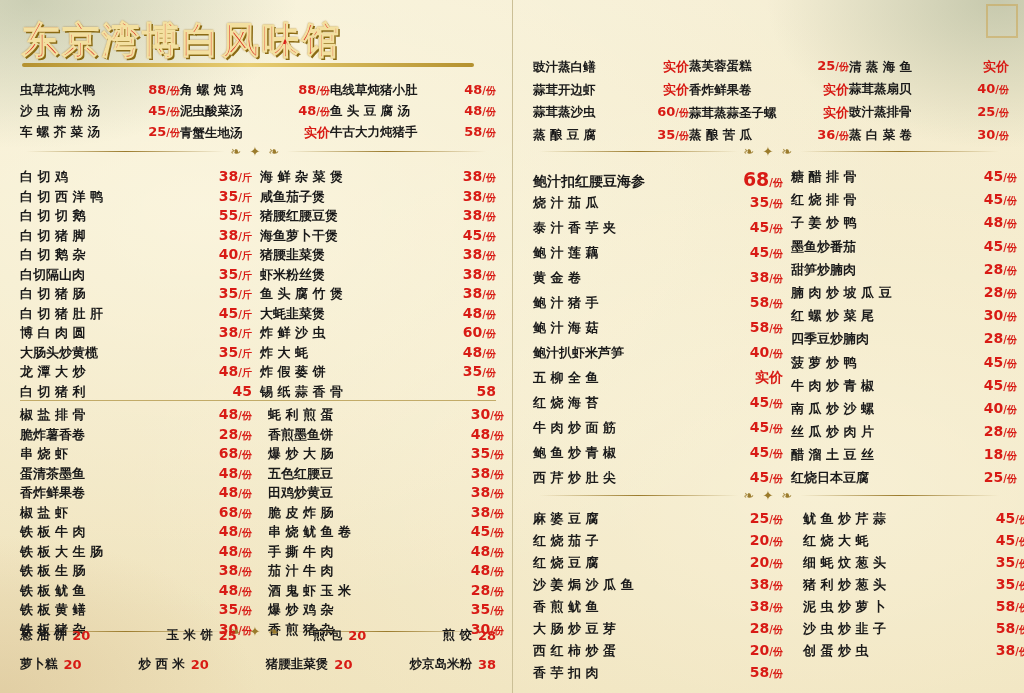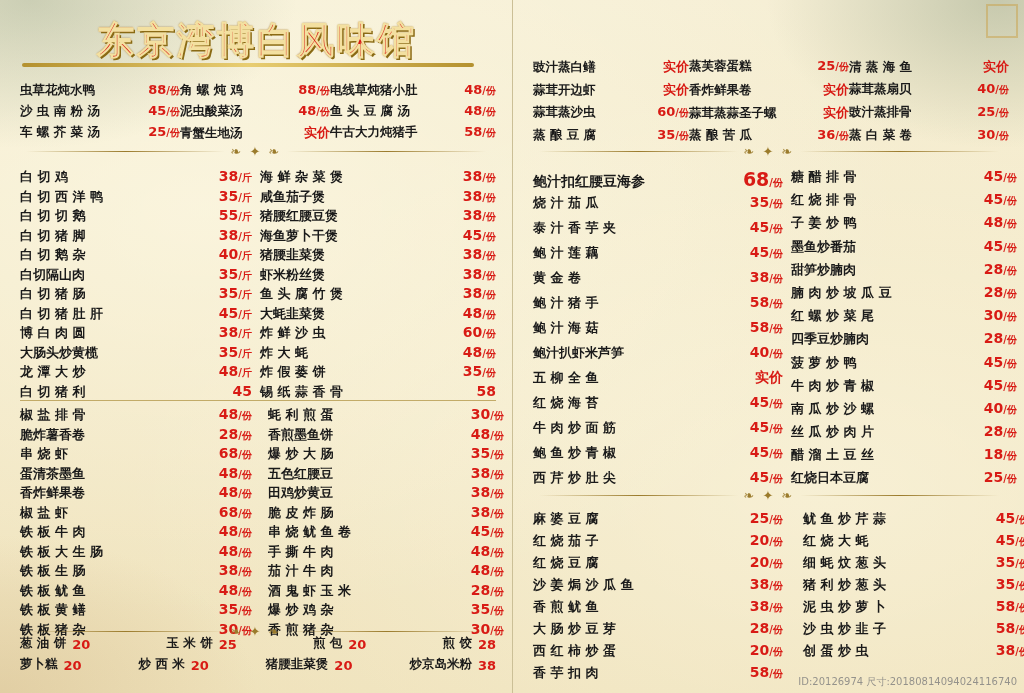--- a/index.html
+++ b/index.html
@@ -22,21 +22,21 @@
     background:radial-gradient(ellipse at 10% 0%, rgba(120,140,110,.35), rgba(120,140,110,0) 70%);}
   .wash.tr{right:0;top:0;width:260px;height:150px;
     background:radial-gradient(ellipse at 90% 0%, rgba(110,130,100,.35), rgba(110,130,100,0) 70%);}
   .wash.bl{left:0;bottom:0;width:260px;height:160px;
     background:radial-gradient(ellipse at 0% 100%, rgba(200,170,120,.35), rgba(200,170,120,0) 70%);}
 
   .col{position:absolute;top:0;height:693px;}
   .col.left{left:0;width:512px;}
   .col.right{left:512px;width:512px;border-left:1px solid #cbbf96;}
 
-  .title-wrap{position:absolute;left:22px;top:16px;width:470px;height:52px;text-align:center;}
+  .title-wrap{position:absolute;left:22px;top:16px;width:470px;height:52px;}
   .title{
     font-family:"DejaVu Sans","Liberation Sans",sans-serif;
     font-size:37px;font-weight:bold;letter-spacing:3px;
     color:#d81b15;
     -webkit-text-stroke:1px #f3e0a0;
     text-shadow:2px 2px 0 #8a6a14, 0 0 2px #7a4a06;
   }
   .title-underline{
     position:absolute;left:0;top:47px;width:452px;height:4px;
     background:linear-gradient(90deg,#b4912f,#e8cd72,#b4912f);
@@ -67,21 +67,21 @@
   .pr{color:#d81b15;font-weight:bold;font-size:14px;}
   .unit{color:#d81b15;font-size:10px;font-weight:bold;}
   .big .nm{font-size:14px;}
   .big .pr{font-size:19px;}
 
   .topblock .nm{font-size:12.5px;}
   .topblock .pr{font-size:13px;}
 
   .footer{position:absolute;left:20px;bottom:8px;width:476px;}
   .footer .frow{display:flex;justify-content:space-between;padding:2px 0;}
-  .footer .fi{display:flex;align-items:flex-end;white-space:nowrap;}
+  .footer .fi{display:flex;align-items:center;white-space:nowrap;margin-top:8px;}
   .footer .fn{color:#1a1a1a;font-weight:bold;font-size:12.5px;}
   .footer .fp{color:#d81b15;font-weight:bold;font-size:13px;margin-left:6px;}
 
   .watermark{
     position:absolute;left:6px;bottom:4px;color:#9a9a9a;opacity:.75;
     font-size:11px;letter-spacing:1px;
   }
   .watermark .big{display:block;font-size:20px;font-weight:bold;color:#8d8d8d;line-height:1;}
   .idcode{
     position:absolute;right:8px;bottom:4px;color:#7d7d7d;font-size:10px;opacity:.8;
@@ -767,15 +767,14 @@
             </div>
           <div class="row" style="height:22px">
               <span class="nm">创 蛋 炒 虫</span>
               <span class="pr" style="margin-left:auto">38</span>
               <span class="unit">/份</span>
             </div>
         </div>
       </div>
     </div>
 
-    <div class="idcode">ID:20126974 尺寸:20180814094024116740</div>
   </div>
 </div>
 
 </body></html>

